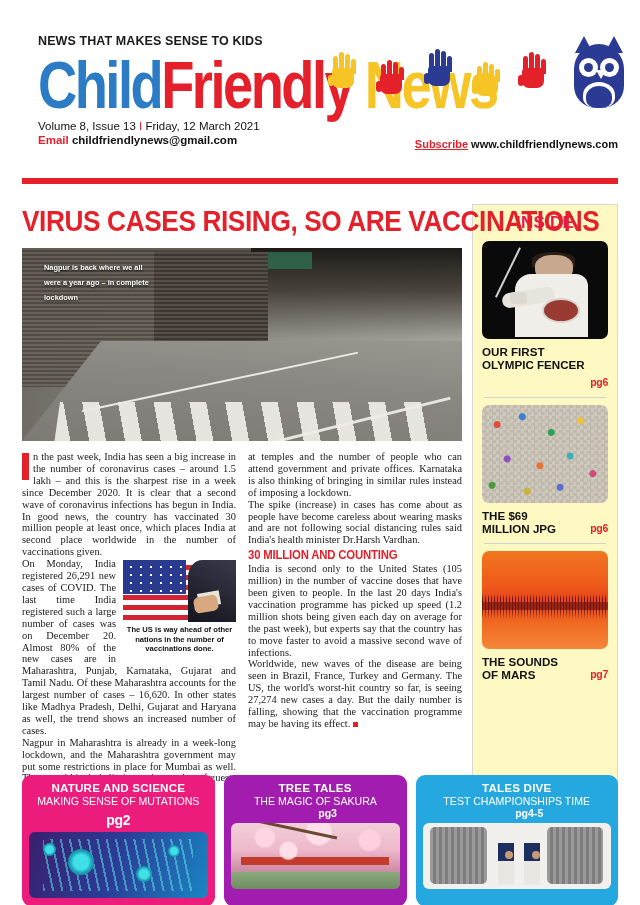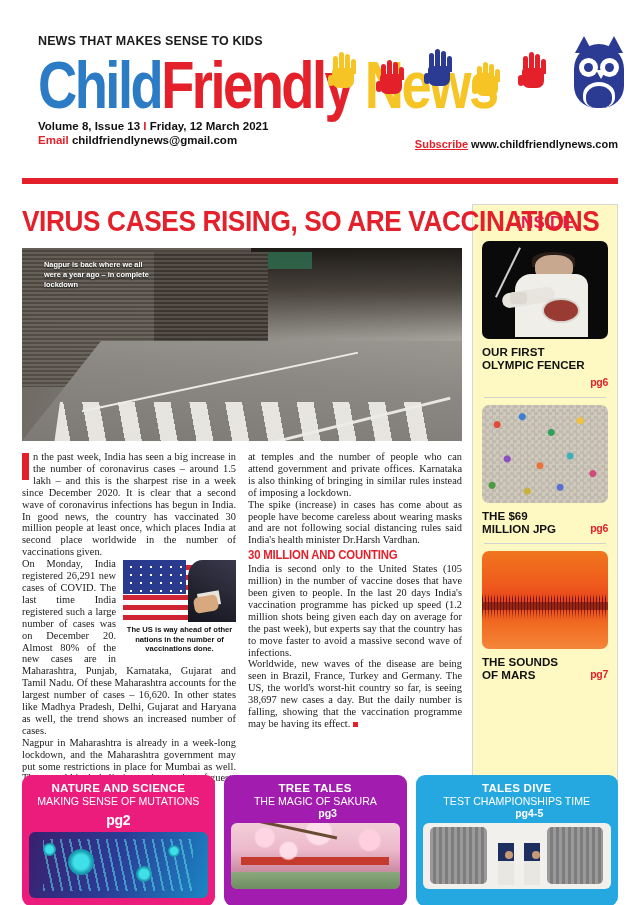--- a/index.html
+++ b/index.html
@@ -42,21 +42,21 @@
   .owl{ position:absolute; right:14px; top:36px; width:54px; height:74px; }
   .owl .ears{ position:absolute; top:0; left:0; width:54px; height:18px; }
   .owl .ear{ position:absolute; top:0; width:0;height:0; border-left:9px solid transparent; border-right:9px solid transparent; border-bottom:17px solid #2b3a93; }
   .owl .body{ position:absolute; top:8px; left:2px; width:50px; height:64px; background:#2b3a93; border-radius:25px 25px 22px 22px; }
   .owl .eye{ position:absolute; top:22px; width:19px; height:19px; background:#fff; border-radius:50%; }
   .owl .pupil{ position:absolute; top:27px; width:9px; height:9px; background:#2b3a93; border-radius:50%; }
   .owl .beak{ position:absolute; top:34px; left:24px; width:0;height:0; border-left:5px solid transparent;border-right:5px solid transparent;border-top:9px solid #fff; }
   .owl .belly{ position:absolute; top:46px; left:11px; width:32px; height:26px; background:#fff; border-radius:50% 50% 40% 40%; }
   .owl .bl{ position:absolute; top:50px; left:14px; width:26px; height:22px; background:#2b3a93; border-radius:50% 50% 40% 40%; }
 
-  .issue-line{ font-size:11.5px; font-weight:bold; margin-top:8px; color:#111; }
+  .issue-line{ font-size:11.5px; font-weight:normal; margin-top:8px; color:#111; }
   .issue-line .sep{ color:#e4212b; }
   .email-line{ font-size:11.5px; font-weight:bold; margin-top:2px; }
   .email-line .lbl{ color:#e4212b; }
   .subscribe{ position:absolute; right:22px; bottom:22px; font-size:11px; font-weight:bold; }
   .subscribe .lbl{ color:#e4212b;text-decoration:underline; }
 
   .red-rule{ height:6px; background:#e4212b; margin:6px 22px 0 22px; }
 
   
   .page-body{ display:flex; padding:0 22px; gap:10px; margin-top:20px; height:560px; }
@@ -87,21 +87,21 @@
   .hero .road{ position:absolute; left:0; bottom:0; width:100%; height:52%;
     background:linear-gradient(185deg,#9a9791 0%,#8b8883 40%,#7d7a75 100%);
     clip-path:polygon(18% 0%, 100% 0%, 100% 100%, 0% 100%); }
   .hero .kerb{ position:absolute; right:2%; bottom:10%; width:42%; height:3px; background:#e8e6e0; transform:rotate(-14deg); }
   .hero .zebra{ position:absolute; left:8%; bottom:-2%; width:86%; height:22%;
     background:repeating-linear-gradient(72deg, rgba(238,236,230,.93) 0px, rgba(238,236,230,.93) 16px, rgba(0,0,0,0) 16px, rgba(0,0,0,0) 34px);
     transform:skewX(-8deg); }
   .hero .lane{ position:absolute; left:13%; bottom:30%; width:64%; height:2px; background:#eceae4; transform:rotate(-12deg); }
   .hero-caption{
     position:absolute; left:22px; top:12px; width:110px;
-    color:#fff; font-size:7.4px; line-height:10px; font-weight:bold;
+    color:#fff; font-size:7.4px; line-height:15px; font-weight:bold;
     text-shadow:0 1px 2px rgba(0,0,0,.85);
   }
 
   
   .article{ margin-top:10px; font-family:"Liberation Serif", serif; }
   .cols{ display:flex; gap:12px; }
   .col{ width:214px; font-size:10.4px; line-height:11.9px; text-align:justify; color:#1a1a1a; }
   .col p{ margin:0; }
   .dropcap{ float:left; background:#e4212b; color:#e4212b; width:7px; height:27px; margin:2px 4px 0 0; }
 
@@ -328,21 +328,21 @@
 
           <p>On Monday, India registered 26,291 new cases of COVID. The last time India registered such a large number of cases was on December 20. Almost 80% of the new cases are in Maharashtra, Punjab, Karnataka, Gujarat and Tamil Nadu. Of these Maharashtra accounts for the largest number of cases – 16,620. In other states like Madhya Pradesh, Delhi, Gujarat and Haryana as well, the trend shows an increased number of cases.</p>
           <p>Nagpur in Maharashtra is already in a week-long lockdown, and the Maharashtra government may put some restrictions in place for Mumbai as well. These could include limits on the number of guests who can be invited for weddings, crowds</p>
         </div>
 
         <div class="col">
           <p>at temples and the number of people who can attend government and private offices. Karnataka is also thinking of bringing in similar rules instead of imposing a lockdown.</p>
           <p>The spike (increase) in cases has come about as people have become careless about wearing masks and are not following social distancing rules said India's health minister Dr.Harsh Vardhan.</p>
           <div class="subhead">30 MILLION AND COUNTING</div>
           <p>India is second only to the United States (105 million) in the number of vaccine doses that have been given to people. In the last 20 days India's vaccination programme has picked up speed (1.2 million shots being given each day on average for the past week), but experts say that the country has to move faster to avoid a massive second wave of infections.</p>
-          <p><span>Worldwide, new waves of the disease are being seen in Brazil, France, Turkey and Germany. The US, the world's worst-hit country so far, is seeing 38,697 new cases a day. But the daily number is falling, showing that the vaccination programme may be having its effect.</span><span class="endmark"></span></p>
+          <p><span>Worldwide, new waves of the disease are being seen in Brazil, France, Turkey and Germany. The US, the world's worst-hit country so far, is seeing 27,274 new cases a day. But the daily number is falling, showing that the vaccination programme may be having its effect.</span><span class="endmark"></span></p>
         </div>
 
       </div>
     </div>
   </div>
 
   <div class="right-col">
     <div class="inside">
       <div class="inside-title">INSIDE</div>
 

